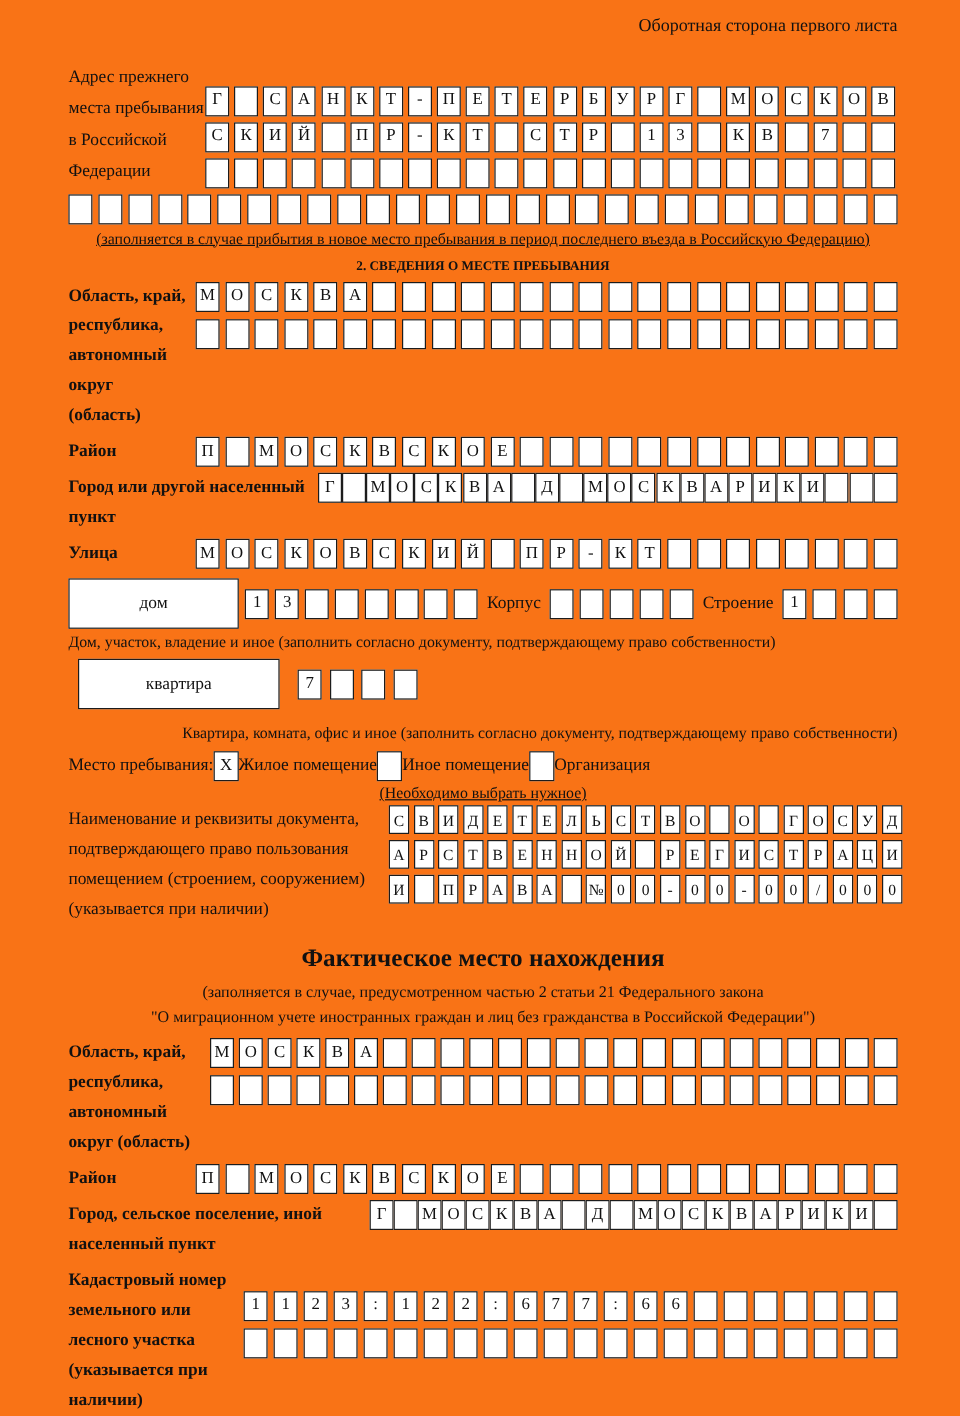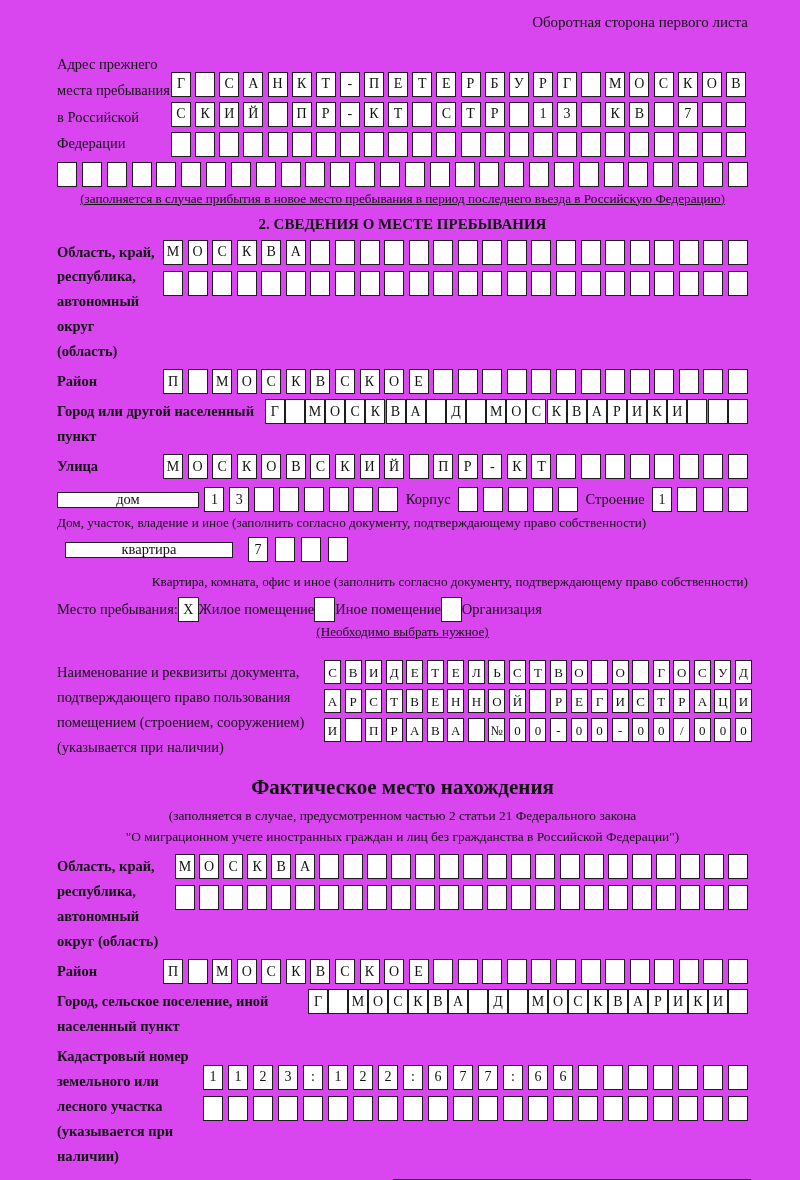--- a/index.html
+++ b/index.html
@@ -1,19 +1,19 @@
 <!DOCTYPE html>
 <html><head>
 <meta charset="utf-8">
 <style>
   html,body{margin:0;padding:0;background:#ffffff;}
   .page{
     position:relative;
     width:800px;height:1180px;
-    background:#d946ef;color:#111;
+    background:#f97316;color:#111;
     font-family:"Liberation Serif","DejaVu Serif",serif;
     font-size:14.5px;
     box-sizing:border-box;
     padding:14px 52px 0 57px;
     overflow:hidden;
   }
   .hdr-note{text-align:right;font-size:15px;margin-bottom:18px;}
   
   .cells{display:flex;justify-content:space-between;}
   .cb{
@@ -25,42 +25,42 @@
   }
   .doc .cb{width:17px;height:24px;font-size:13px;}
   .grid-col{display:flex;flex-direction:column;gap:5px;}
   
   .frow{display:flex;align-items:flex-start;margin-top:5px;}
   .flabel{flex:1 1 auto;line-height:1.72;padding-right:6px;font-weight:bold;}
   .w691{width:691px;} .w585{width:585px;} .w575{width:575px;}
   .w573{width:573px;} .w545{width:545px;} .w523{width:523px;} .w428{width:428px;}
   .caption{font-size:13.2px;margin-top:4px;}
   .center{text-align:center;text-decoration:underline;}
-  .sec-title{font-weight:bold;font-size:15px;text-align:center;margin:9px 0 7px;}
+  .sec-title{font-weight:bold;font-size:11px;text-align:center;margin:9px 0 7px;}
   
   .s1-top{display:flex;align-items:flex-end;}
   .s1-label{width:114px;flex:0 0 auto;line-height:1.82;padding-top:2px;}
   
   .house-row{display:flex;align-items:center;justify-content:space-between;margin-top:8px;}
   .wide-box{
-    box-sizing:border-box;height:16px;border:1.7px solid #1c1c1c;
+    box-sizing:border-box;height:42px;border:1.7px solid #1c1c1c;
     display:flex;align-items:center;justify-content:center;font-size:14.5px;background:#fff;flex:0 0 auto;
   }
   .dom-box{width:142px;}
   .apt-box{width:168px;}
   .inline-lbl{flex:0 0 auto;padding:0 2px;}
   .apt-row{display:flex;align-items:center;gap:15px;margin-top:6px;margin-left:8px;}
   
   .stay-row{display:flex;align-items:center;margin-top:7px;}
   .chk{
     box-sizing:border-box;width:21px;height:25px;border:1.7px solid #1c1c1c;
     display:flex;align-items:center;justify-content:center;font-size:14px;background:#fff;flex:0 0 auto;
   }
   
-  .doc-row{display:flex;align-items:flex-start;margin-top:20px;}
+  .doc-row{display:flex;align-items:flex-start;margin-top:2px;}
   .doc-label{width:263px;flex:0 0 auto;line-height:1.72;padding-right:4px;}
   
   .sub-title{font-weight:bold;font-size:21px;text-align:center;margin:15px 0 6px;}
   .note-line{font-size:13.4px;text-align:center;line-height:1.55;}
   .kad-grid{margin-top:21px;}
   
   .stamp-wrap{margin-top:10px;margin-left:336px;width:358px;}
   .stamp-box{box-sizing:border-box;width:358px;height:172px;border:2px solid #1c1c1c;background:#fff;}
 </style>
 </head>

